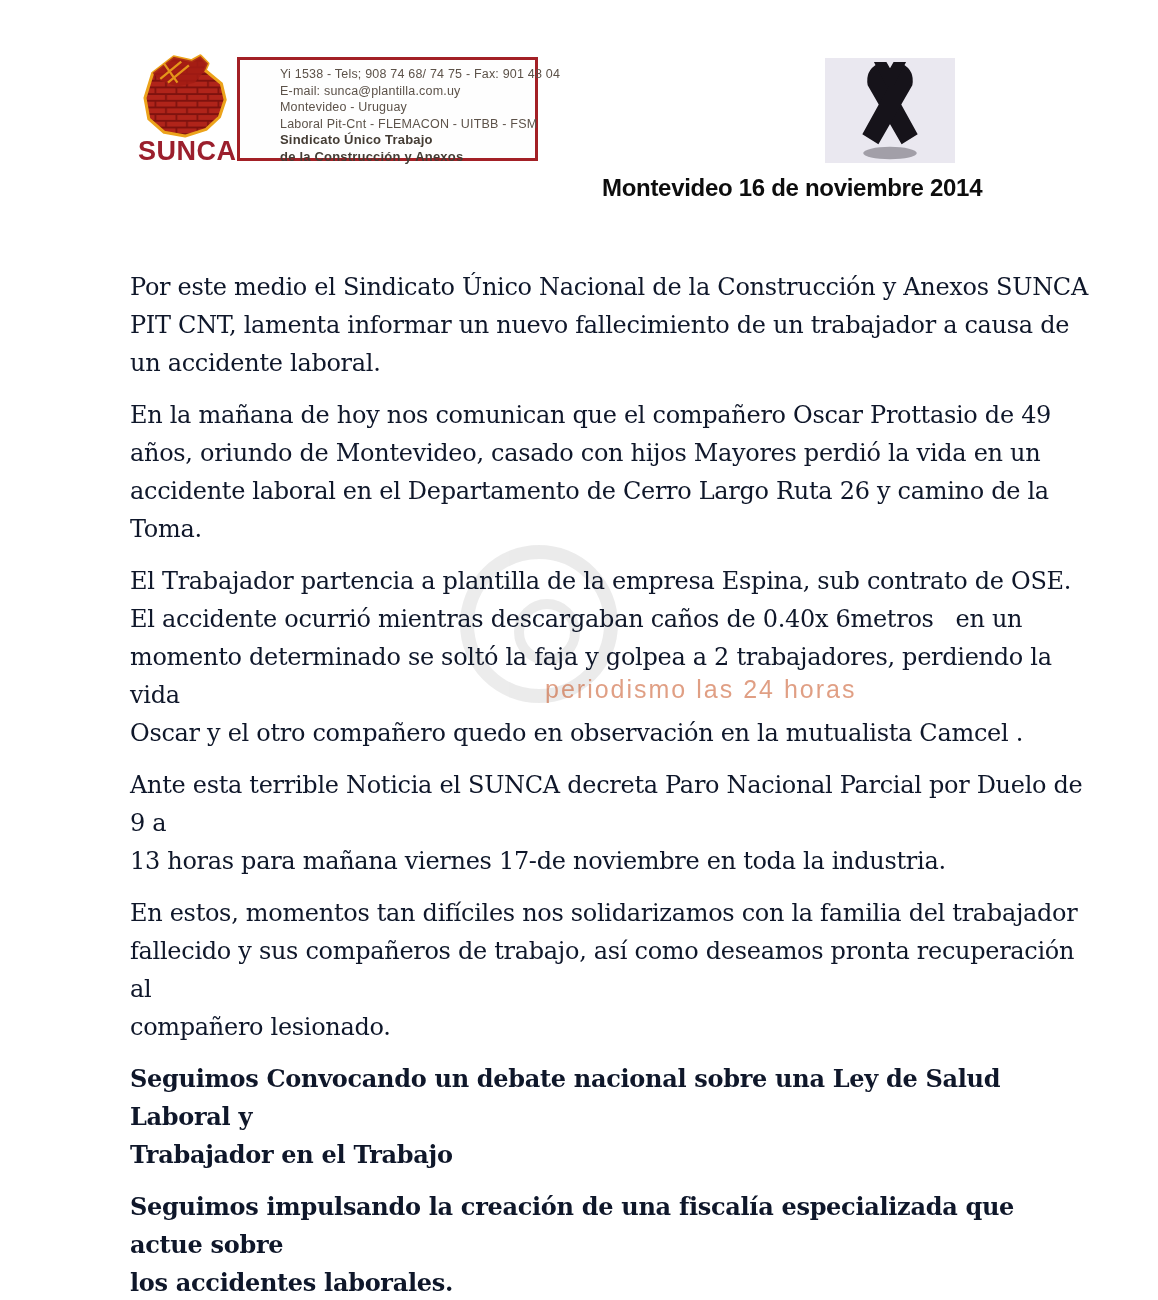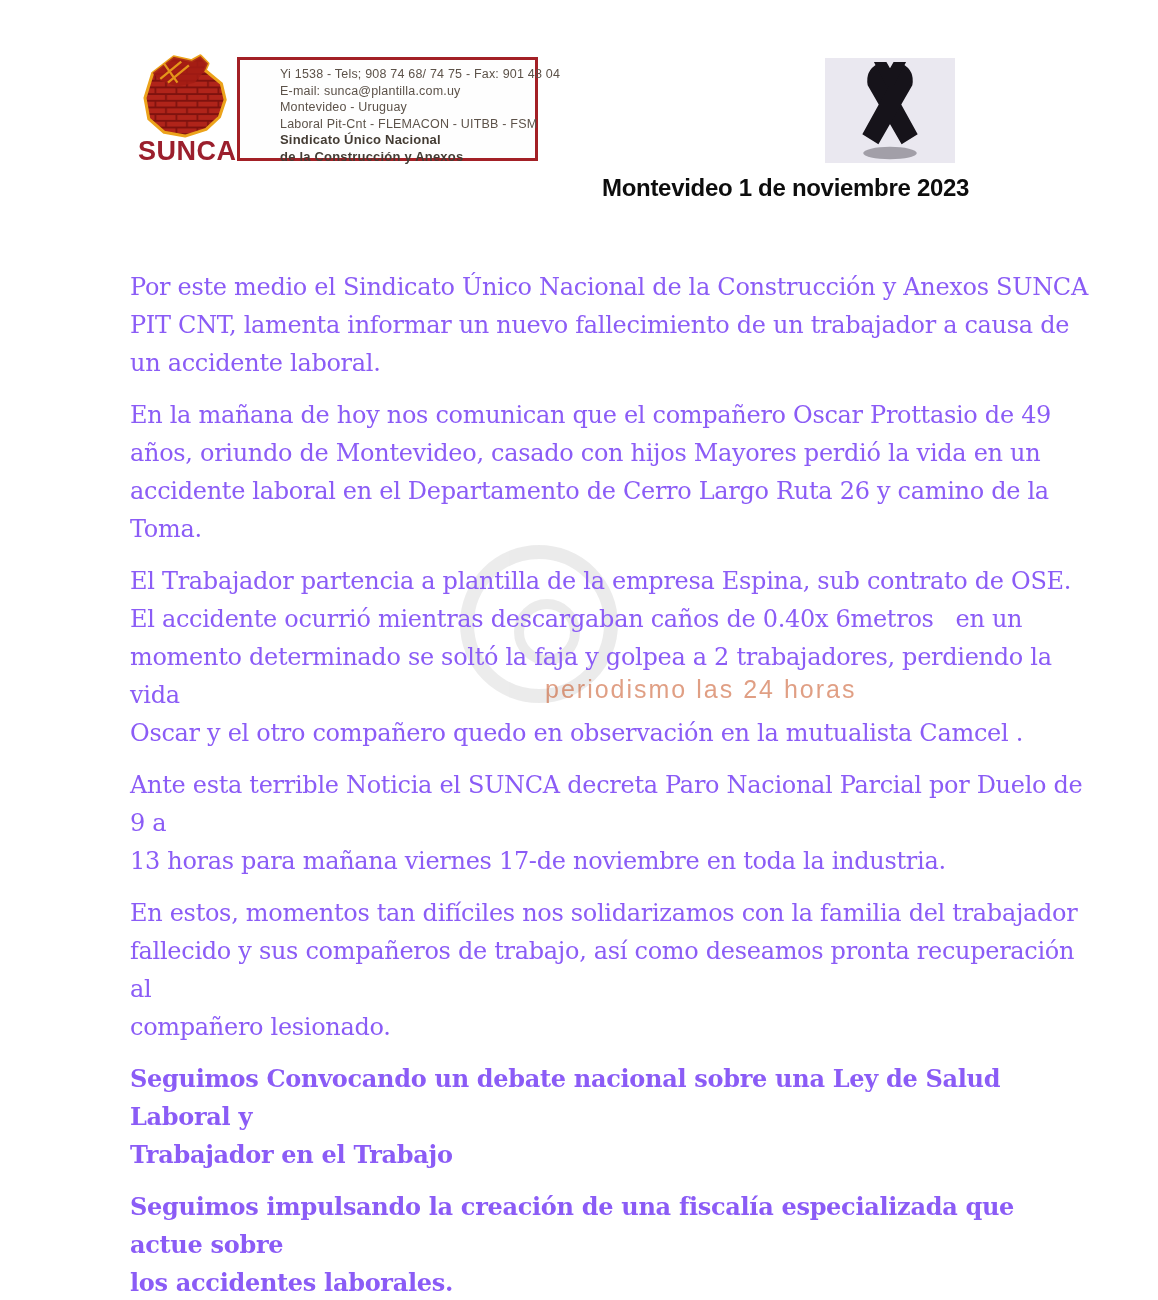--- a/index.html
+++ b/index.html
@@ -80,21 +80,21 @@
   
   .content {
     position:absolute; left:130px; top:268px;
     width:960px; z-index:1;
   }
   .content p {
     margin:0 0 14px 0;
     font-family:"DejaVu Serif", serif;
     font-size:24px; line-height:38px;
     letter-spacing:-0.3px;
-    color:#8b5cf6;
+    color:#0f172a;
     white-space:pre-wrap;
   }
   .content p.bold { font-weight:bold; }
 </style>
 </head>
 <body>
 
 <div class="page">
 
   <div class="logo-wrap">
@@ -111,34 +111,34 @@
       <path d="M22 26 L44 8 M30 30 L52 12 M26 10 L40 30" stroke="#eca31b" stroke-width="2.4" fill="none" opacity="0.9"></path>
     </svg>
     <div class="logo-text">SUNCA</div>
   </div>
 
   <div class="letterhead-box">
     <div class="lh-line">Yi 1538 - Tels; 908 74 68/ 74 75 - Fax: 901 48 04</div>
     <div class="lh-line">E-mail: sunca@plantilla.com.uy</div>
     <div class="lh-line">Montevideo - Uruguay</div>
     <div class="lh-line">Laboral Pit-Cnt - FLEMACON - UITBB - FSM</div>
-    <div class="lh-line lh-bold">Sindicato Único Nacional</div>
+    <div class="lh-line lh-bold">Sindicato Único Trabajo</div>
     <div class="lh-line lh-bold">de la Construcción y Anexos</div>
   </div>
 
   <div class="ribbon-box">
     <svg width="96" height="100" viewBox="0 0 100 112" xmlns="http://www.w3.org/2000/svg">
       <ellipse cx="50" cy="102" rx="30" ry="7" fill="#8a8790" opacity="0.75"></ellipse>
       <path d="M36 2 Q22 10 25 26 L63 92 L81 81 L44 14 Q42 5 36 2 Z" fill="#16131a"></path>
       <path d="M64 2 Q78 10 75 26 L37 92 L19 81 L56 14 Q58 5 64 2 Z" fill="#16131a"></path>
       <path d="M32 0 L46 0 L50 7 L54 0 L68 0 L54 27 L46 27 Z" fill="#16131a"></path>
     </svg>
   </div>
 
-  <div class="date-line">Montevideo 1 de noviembre 2023</div>
+  <div class="date-line">Montevideo 16 de noviembre 2014</div>
 
   <div class="watermark">
     <div class="wm-ring"></div>
     <div class="wm-text">periodismo las 24 horas</div>
   </div>
 
   <div class="content">
     <p>Por este medio el Sindicato Único Nacional de la Construcción y Anexos SUNCA
 PIT CNT, lamenta informar un nuevo fallecimiento de un trabajador a causa de
 un accidente laboral.</p>

